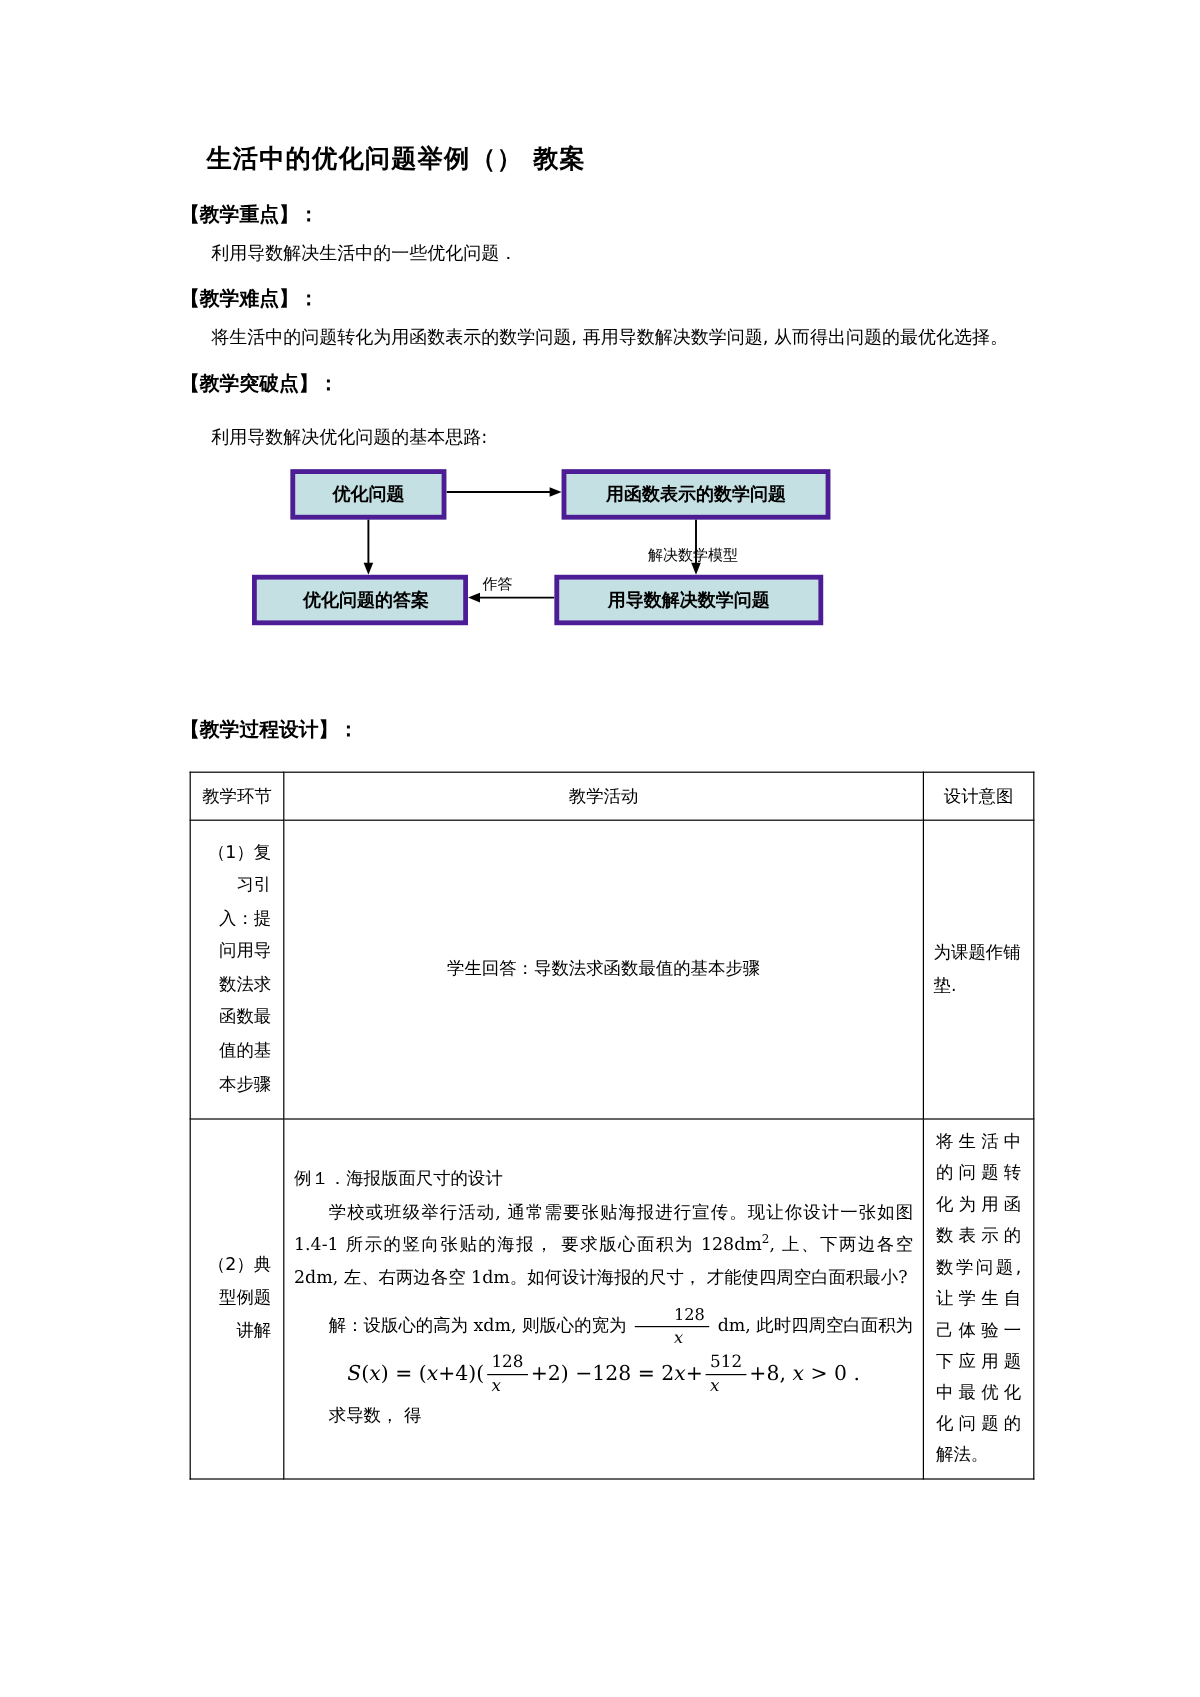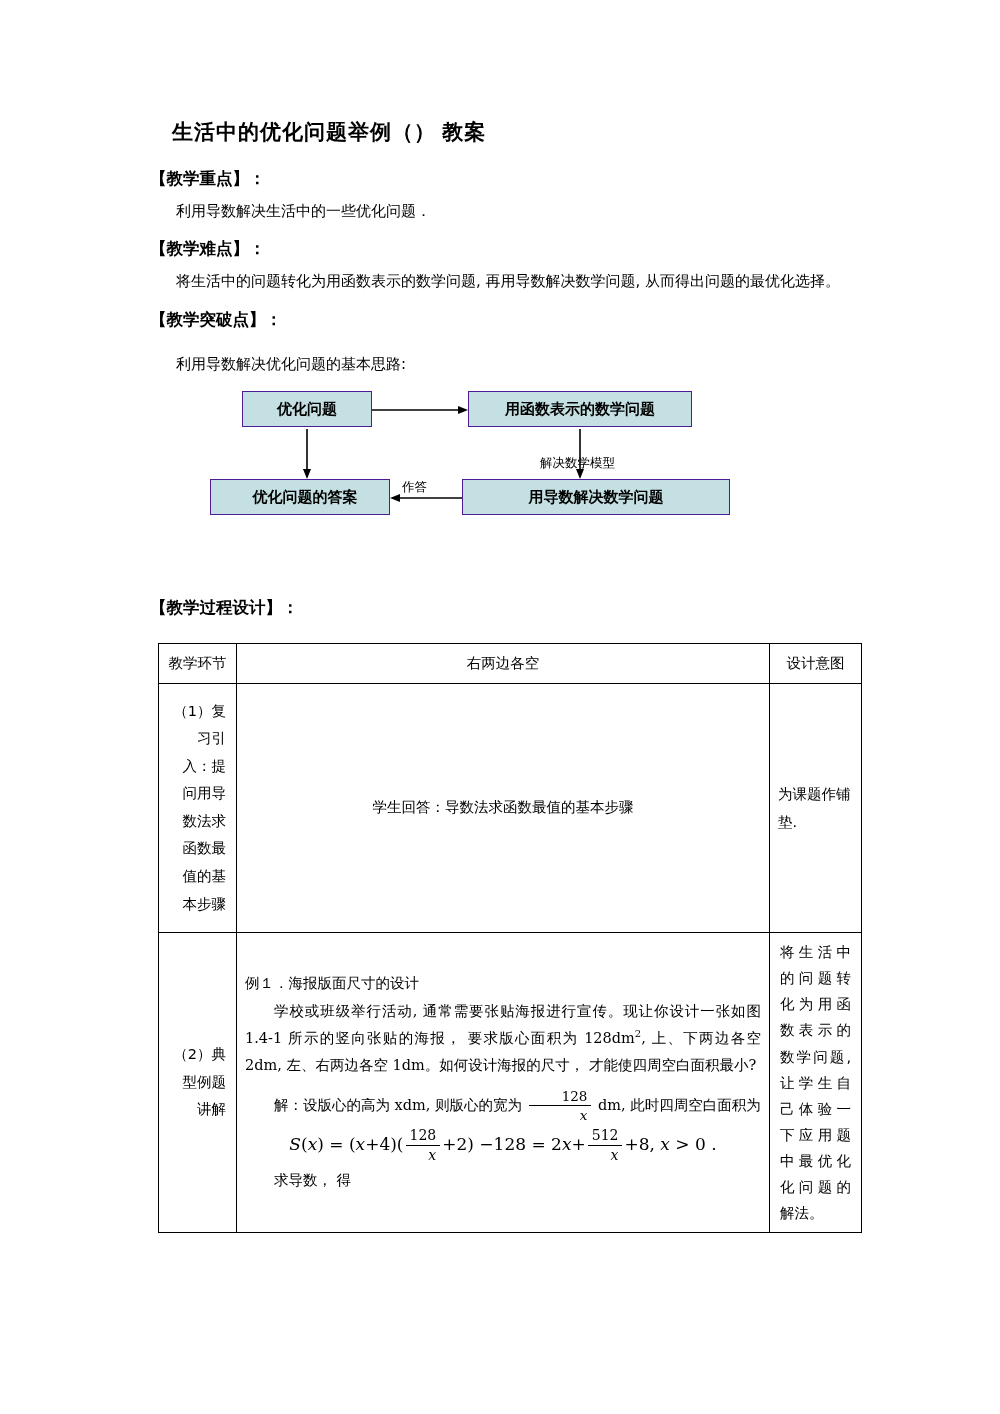--- a/index.html
+++ b/index.html
@@ -7,36 +7,36 @@
     width:1000px; height:1414px;
     background:#ffffff;
     font-family:"DejaVu Sans","Liberation Sans",sans-serif;
     color:#000;
     font-size:15px;
   }
   .page { position:relative; width:1000px; height:1414px; padding:0; box-sizing:border-box; }
   .content { position:absolute; left:150px; top:118px; width:704px; }
 
   h1.doc-title {
-    font-size:21px; font-weight:bold; margin:0 0 22px 22px; letter-spacing:1px;font-family:Liberation Serif, serif;
+    font-size:21px; font-weight:bold; margin:0 0 22px 22px; letter-spacing:1px;
   }
   .sec-head { font-size:16.5px; font-weight:bold; margin:0 0 8px 0; }
   .para { font-size:15px; line-height:1.75; margin:0 0 14px 26px; }
   .gap-lg { height:18px; }
 
   
   .diagram { position:relative; height:150px; margin:10px 0 24px 30px; width:640px; }
   .node {
-    position:absolute; background:#c5e0e3; border:1px solid #4c1d95;
+    position:absolute; background:#c5e0e3; border:4px solid #4c1d95;
     font-size:15px; font-weight:bold; text-align:center;
     padding:8px 14px; box-sizing:border-box; line-height:1.2;
   }
   .node.n1 { left:62px; top:0px; width:130px; }
   .node.n2 { left:288px; top:0px; width:224px; }
-  .node.n3 { left:282px; top:88px; width:268px; }
+  .node.n3 { left:282px; top:88px; width:224px; }
   .node.n4 { left:30px; top:88px; width:180px;padding-left:24px; }
   .diagram svg { position:absolute; left:0; top:0; }
   .lbl { position:absolute; font-size:12.5px; }
   .lbl.l1 { left:360px; top:64px; }
   .lbl.l2 { left:222px; top:88px; }
 
   
   table.tbl { border-collapse:collapse; width:704px; margin-left:8px; table-layout:fixed;margin-top:24px; }
   table.tbl td { border:1px solid #000; vertical-align:middle; padding:6px 8px; font-size:14.5px; }
   .col1 { width:78px; }
@@ -44,21 +44,21 @@
   .th { text-align:center; font-size:15px; }
   .vcell { text-align:right; line-height:1.9; font-size:14.5px; }
   .mid-center { text-align:center; font-size:15px; }
   .cellbody { font-size:14.5px; line-height:1.85; text-align:justify; }
   .cellbody p { margin:0 0 2px 0; }
   .ind { text-indent:2em; }
   .right-col { font-size:14.5px; line-height:1.95; text-align:left; }
   .right-col2 { font-size:14.5px; line-height:1.8; text-align:justify; }
 
   
-  .frac { display:inline-block; vertical-align:middle; text-align:right; margin:0 2px; }
+  .frac { display:inline-block; vertical-align:middle; text-align:left; margin:0 2px; }
   .frac .num { display:block; border-bottom:1px solid #000; padding:0 4px; font-size:13.5px; line-height:1.35;}
   .frac .den { display:block; padding:0 4px; font-size:13.5px; line-height:1.35; font-style:italic;}
   .it { font-style:italic; }
   .sup { font-size:10px; vertical-align:super; }
   .formula { text-align:center; font-size:17px; margin:10px 0 8px 0; font-family:"DejaVu Serif","Liberation Serif",serif; }
   .formula .frac .num, .formula .frac .den { font-size:14px; }
   .serif { font-family:"DejaVu Serif","Liberation Serif",serif; }
 </style>
 </head>
 <body>
@@ -105,21 +105,21 @@
 
     <table class="tbl">
       <colgroup>
         <col class="col1">
           <col>
           <col class="col3">
       </colgroup>
       <tbody>
         <tr>
           <td class="th" style="padding:10px 6px">教学环节</td>
-          <td class="th">右两边各空</td>
+          <td class="th">教学活动</td>
           <td class="th">设计意图</td>
         </tr>
         <tr>
           <td class="vcell" style="padding:14px 10px">（1）复习引入：提问用导数法求函数最值的基本步骤</td>
           <td class="mid-center">学生回答：导数法求函数最值的基本步骤</td>
           <td class="right-col">为课题作铺垫.</td>
         </tr>
         <tr>
           <td class="vcell" style="padding:10px">（2）典型例题讲解</td>
           <td class="cellbody">

